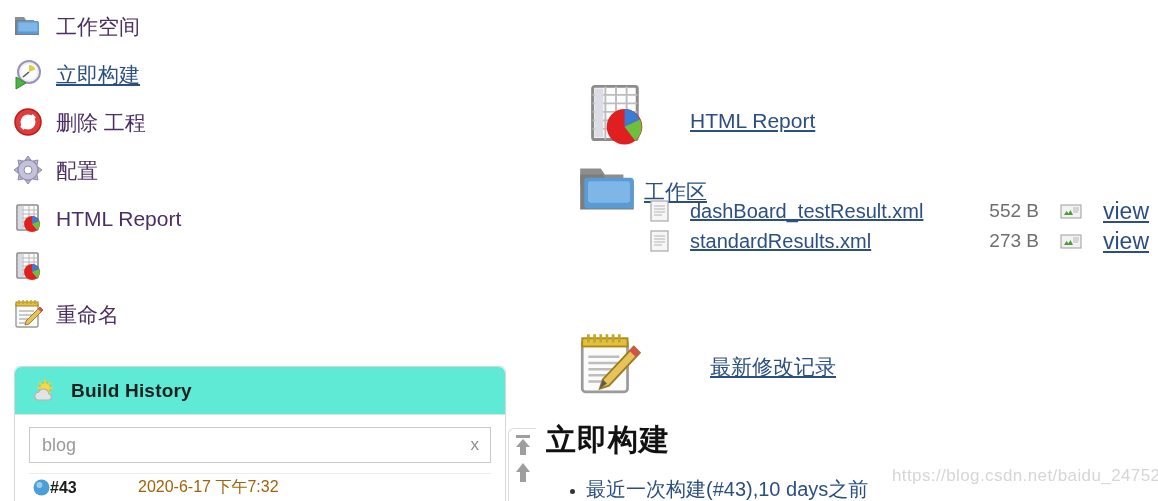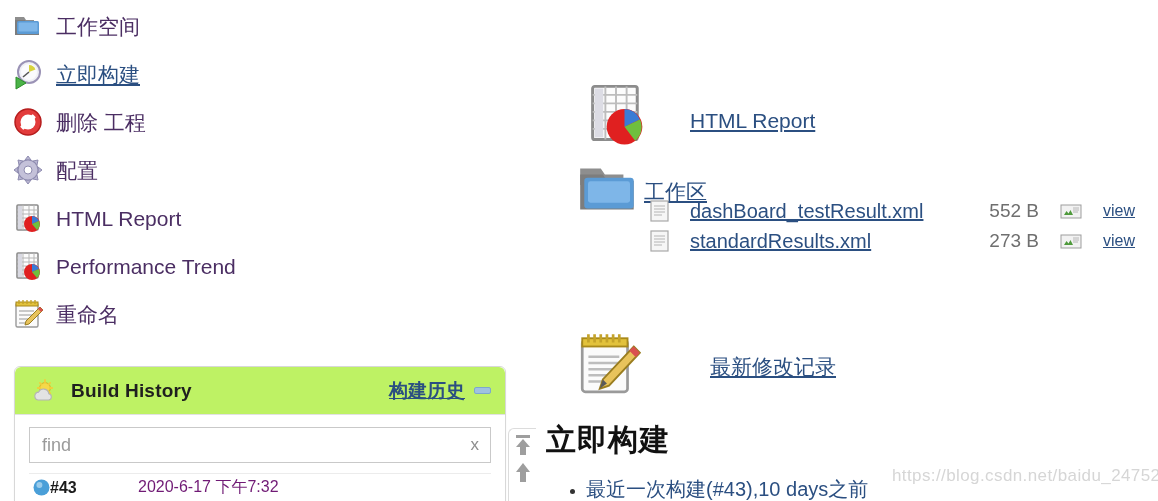--- a/index.html
+++ b/index.html
@@ -45,21 +45,21 @@
     width: 492px; height: 140px;
     background: #fff;
     border: 1px solid #d8d8d8;
     border-radius: 6px 6px 0 0;
     box-shadow: 0 1px 2px rgba(0,0,0,.06);
     overflow: hidden;
   }
   .bh-head {
     display: flex; align-items: center;
     height: 48px;
-    background: #bef264;
+    background: #5eead4;
     border-bottom: 1px solid #e2e2e2;
     padding: 0 14px 0 16px;
     border-radius: 6px 6px 0 0;
   }
   .bh-weather { width: 26px; height: 24px; flex: none; margin-right: 14px; }
   .bh-title {
     font-size: 19px; font-weight: bold; color: #1f1f1f;
     letter-spacing: .2px;
   }
   .bh-right { margin-left: auto; display: flex; align-items: center; gap: 9px; }
@@ -88,21 +88,21 @@
   }
   .bh-row {
     display: flex; align-items: center;
     margin-top: 10px;
     padding: 3px 2px 0 4px;
     border-top: 1px solid #ececec;
     gap: 0;
   }
   .bh-ball { width: 17px; height: 17px; flex: none; }
   .bh-num { font-size: 16px; font-weight: bold; color: #1b1b1b; width: 88px; }
-  .bh-date { font-size: 16px; color: #701a75; white-space: nowrap; }
+  .bh-date { font-size: 16px; color: #a16207; white-space: nowrap; }
 
   
   .scroll-ctl {
     position: absolute; left: 508px; top: 428px;
     width: 28px; height: 74px;
     background: #fff;
     border: 1px solid #dcdcdc;
     border-right: none;
     border-radius: 6px 0 0 0;
     display: flex; flex-direction: column; align-items: center;
@@ -129,21 +129,21 @@
   .art-name {
     font-size: 20px; color: #2b4f81; text-decoration: underline;
     white-space: nowrap;
     width: 268px;
   }
   .art-size {
     font-size: 19px; color: #6f6f6f; text-align: right; width: 60px;
     white-space: nowrap;
   }
   .art-view {
-    font-size: 16px; color: #2b4f81; text-decoration: underline;
+    font-size: 23px; color: #2b4f81; text-decoration: underline;
   }
   .art-doc-ico { width: 19px; height: 22px; flex: none; }
   .art-view-ico { width: 22px; height: 15px; flex: none; }
 
   .related-head {
     position: absolute; left: 6px; top: 420px;
     font-size: 30px; font-weight: bold; color: #111;
     letter-spacing: 1px;
   }
   .related-list {
@@ -252,21 +252,20 @@
             <g stroke="#b6b6b6" stroke-width="1">
               <path d="M5 8h21M5 12h21M5 16h21M5 20h21M5 24h21"></path>
               <path d="M11 3v25M17 3v25M22 3v25"></path>
             </g>
             <rect x="6" y="4" width="4" height="23" fill="#d9d9e2"></rect>
             <circle cx="20" cy="22" r="8" fill="#e02020"></circle>
             <path d="M20 22 L20 14 A8 8 0 0 1 27 19 Z" fill="#3a7bd5"></path>
             <path d="M20 22 L27 19 A8 8 0 0 1 25 28 Z" fill="#6fbf3e"></path>
           </svg>
         </span>
-        <span class="task-label">Performance Trend</span>
       </div>
 
       <div class="task">
         <span class="task-icon">
           <svg class="ic" viewBox="0 0 32 32">
             <rect x="4" y="5" width="22" height="24" rx="1.5" fill="#fbfbfb" stroke="#9a9a9a" stroke-width="1.4"></rect>
             <rect x="4" y="4" width="22" height="4" fill="#e2c23c" stroke="#a8891a" stroke-width="1"></rect>
             <g stroke="#c4a32a" stroke-width="1.4">
               <path d="M7 2v4M11 2v4M15 2v4M19 2v4M23 2v4"></path>
             </g>
@@ -287,28 +286,24 @@
         <span class="bh-weather">
           <svg viewBox="0 0 26 24" width="26" height="24">
             <circle cx="14" cy="9" r="5.4" fill="#f5d94a" stroke="#d8b524" stroke-width="1"></circle>
             <g stroke="#f0cf3c" stroke-width="1.8" stroke-linecap="round">
               <path d="M14 1v2.4M14 14.6V17M6.8 9h2.4M18.8 9h2.4M8.9 3.9l1.7 1.7M17.4 12.4l1.7 1.7M19.1 3.9l-1.7 1.7M10.6 12.4l-1.7 1.7"></path>
             </g>
             <path d="M7 21a4 4 0 0 1 .6-7.9 5.4 5.4 0 0 1 10.2 1.6A3.2 3.2 0 0 1 17.6 21z" fill="#e3e3e3" stroke="#b4b4b4" stroke-width="1.1"></path>
           </svg>
         </span>
         <span class="bh-title">Build History</span>
-        <span class="bh-right">
-          <span class="bh-zh">构建历史</span>
-          <span class="bh-collapse"></span>
-        </span>
       </div>
       <div class="bh-body">
         <div class="bh-find">
-          <span class="bh-find-text">find</span>
+          <span class="bh-find-text">blog</span>
           <span class="bh-find-x">x</span>
         </div>
         <div class="bh-row">
           <span class="bh-ball">
             <svg viewBox="0 0 17 17" width="17" height="17">
               <circle cx="8.5" cy="8.5" r="8" fill="#4a9fd8"></circle>
               <circle cx="6.4" cy="6" r="3" fill="#a9d4ef" opacity=".85"></circle>
             </svg>
           </span>
           <span class="bh-num">#43</span>

